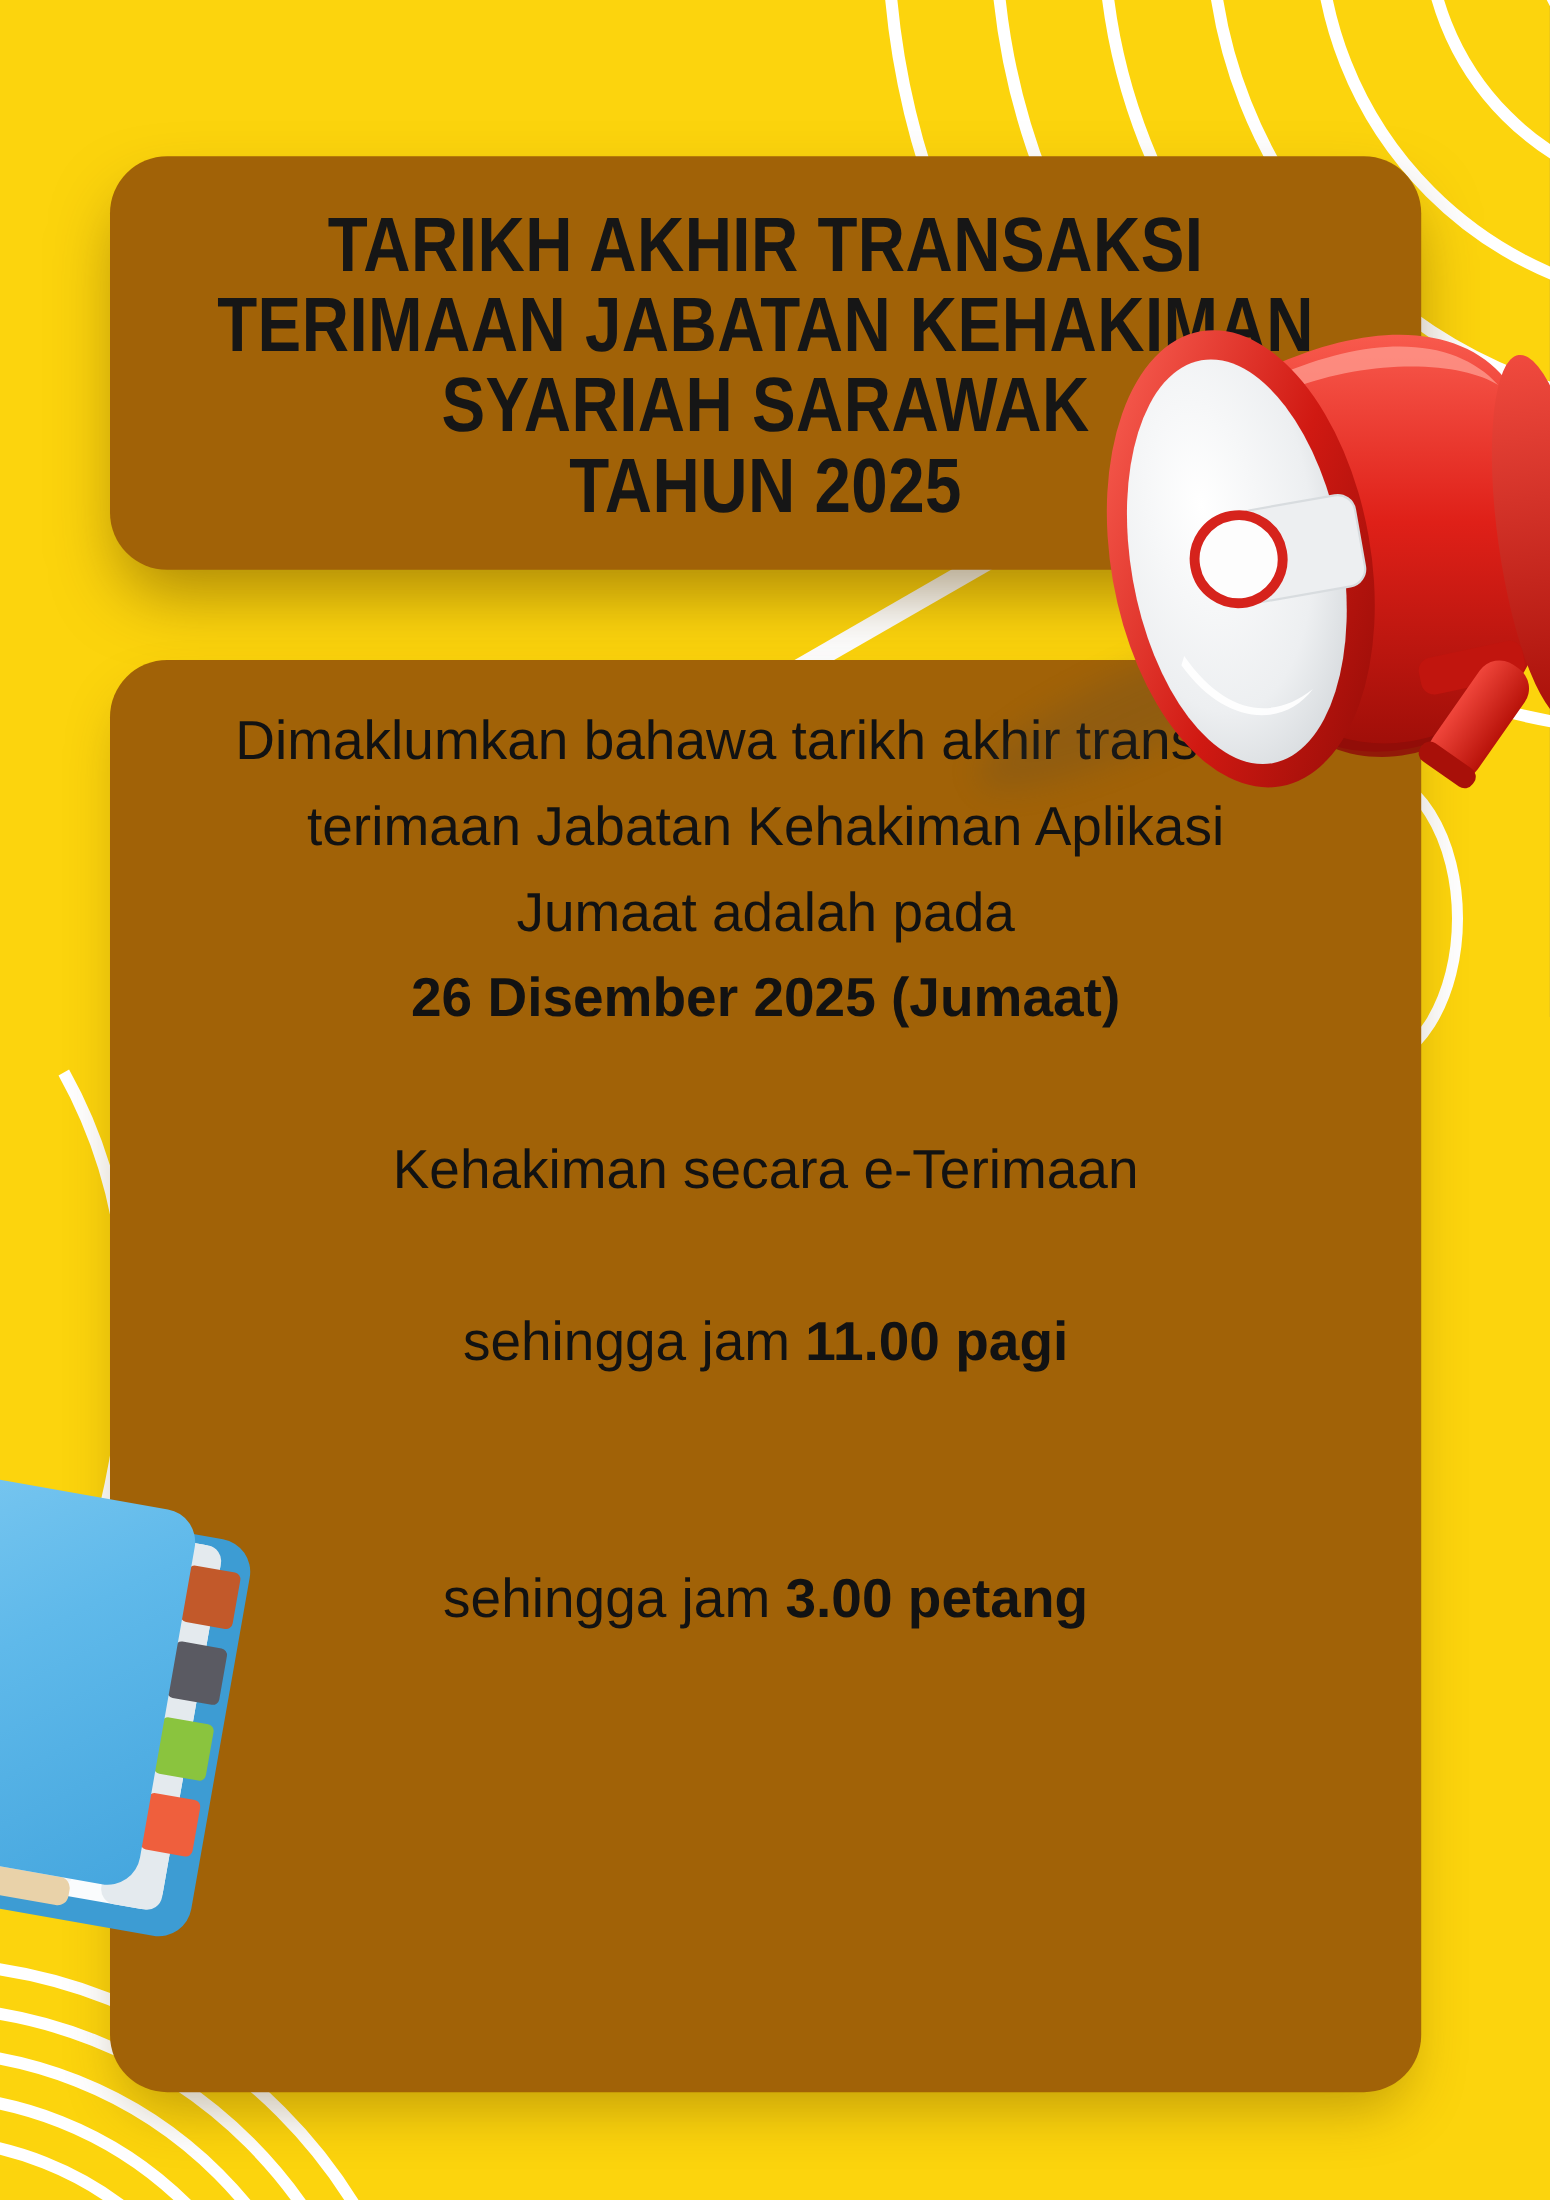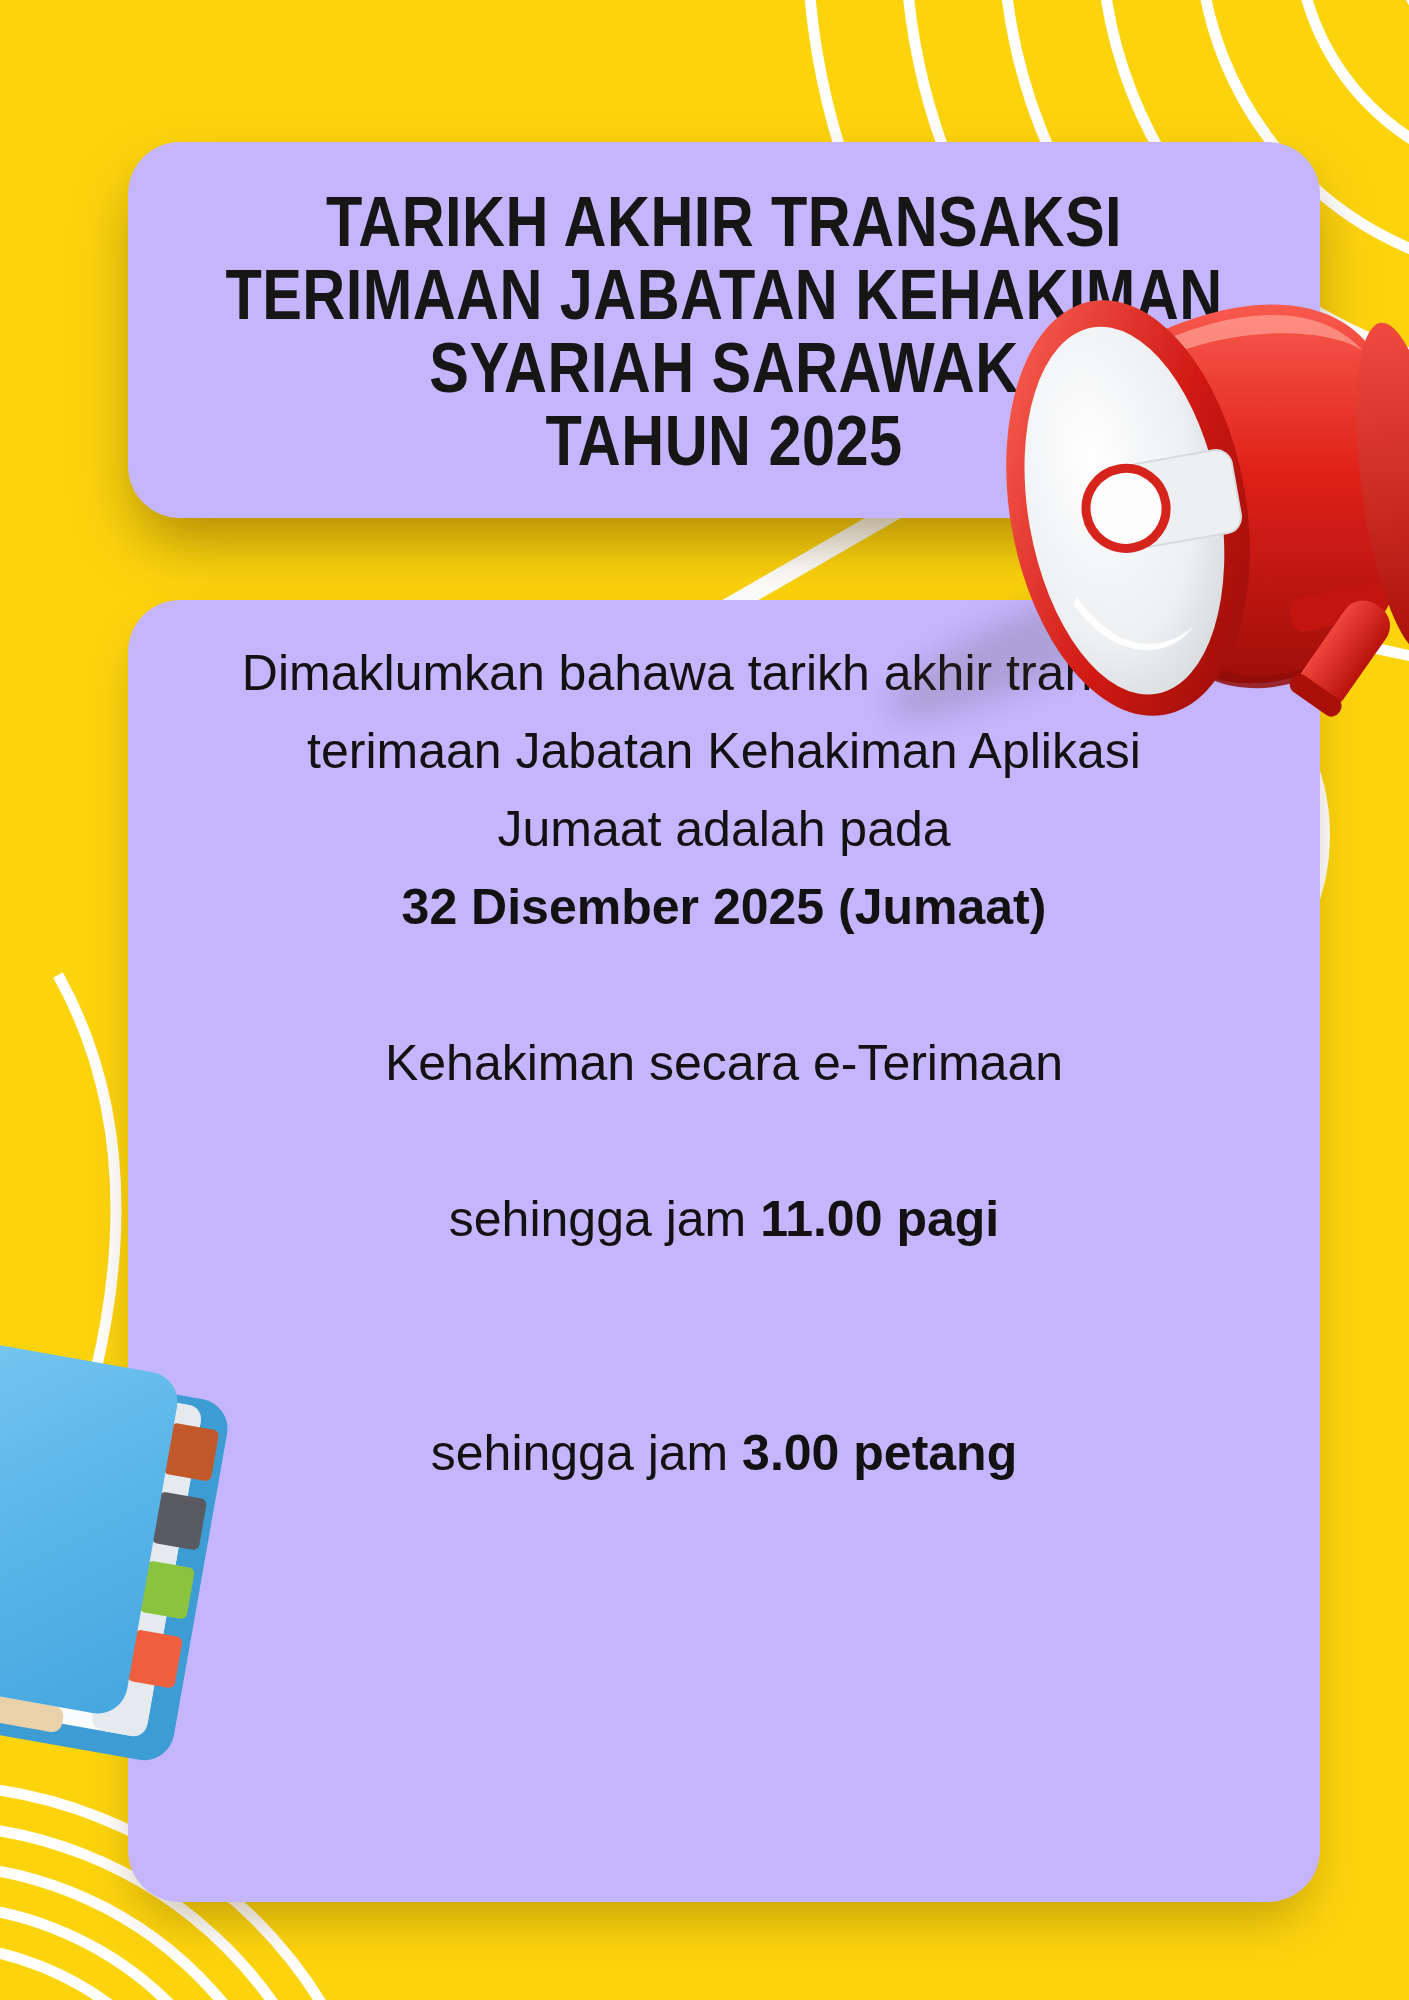--- a/index.html
+++ b/index.html
@@ -8,22 +8,22 @@
     width:1409px;height:2000px;
     background:#FCD40D;
     overflow:hidden;
     font-family:"Liberation Sans", sans-serif;
   }
   svg.layer{position:absolute;left:0;top:0;pointer-events:none;}
   #bg-decor{z-index:1;}
   #fg-illustrations{z-index:3;}
   .card{
     position:absolute;
-    left:128px;width:1192px;
-    background:#c4b5fd;
+    left:100px;width:1192px;
+    background:#a16207;
     border-radius:52px;
     z-index:2;
   }
   .title-card{
     top:142px;height:376px;
     box-shadow:0 30px 60px -10px rgba(90,60,0,.5);
     display:flex;flex-direction:column;justify-content:center;
     padding-top:4px;box-sizing:border-box;
   }
   .body-card{
@@ -88,21 +88,21 @@
     <div class="title-line">SYARIAH SARAWAK</div>
     <div class="title-line">TAHUN 2025</div>
   </div>
 
   <div class="card body-card">
     <div class="body-text">
       <p>
         <span>Dimaklumkan bahawa tarikh akhir transaksi</span><br>
         <span>terimaan Jabatan Kehakiman Aplikasi</span><br>
         <span>Jumaat adalah pada</span><br>
-        <span class="b">32 Disember 2025 (Jumaat)</span><br>
+        <span class="b">26 Disember 2025 (Jumaat)</span><br>
       </p>
       <p class="gap">
         <span>Kehakiman secara e-Terimaan</span><br>
         <br>
         <span>sehingga jam </span><span class="b">11.00 pagi</span>
       </p>
       <p class="gap">
         <br>
         <span>sehingga jam </span><span class="b">3.00 petang</span>
       </p>

